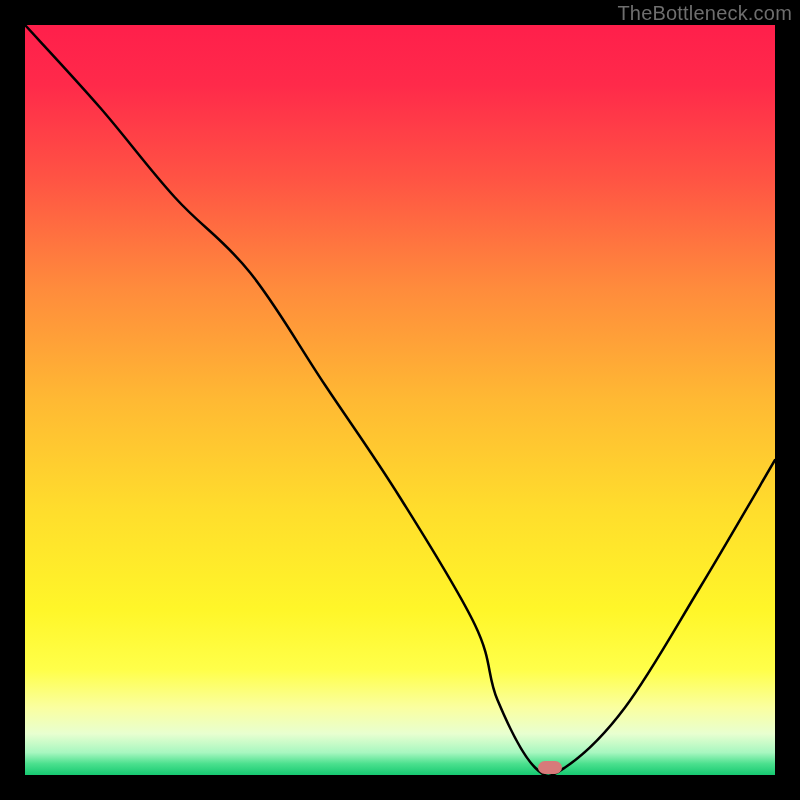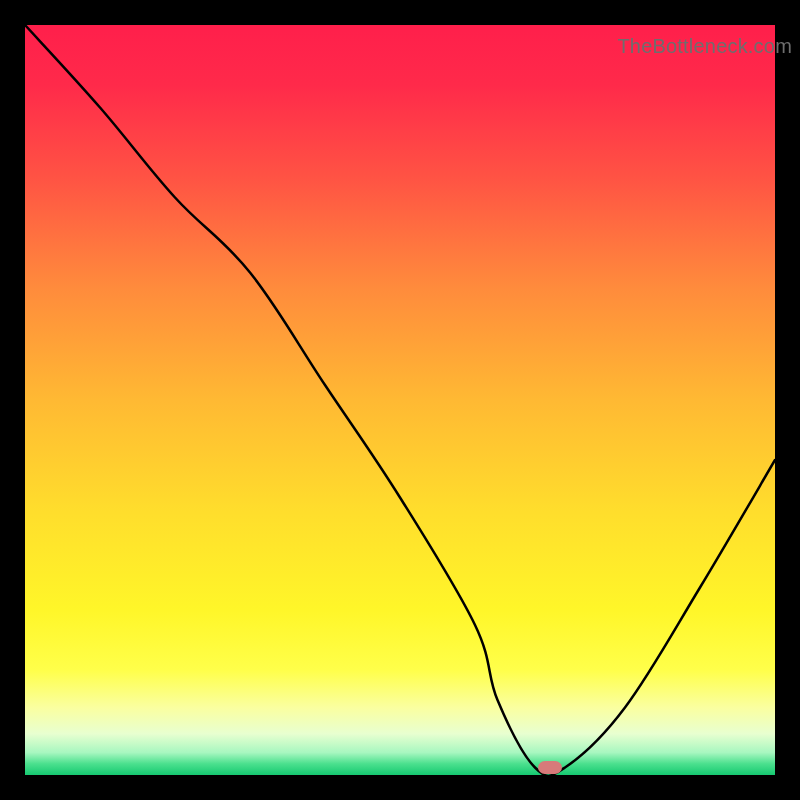--- a/index.html
+++ b/index.html
@@ -19,21 +19,20 @@
   }
   .watermark {
     position: absolute;
     top: 2px;
     right: 8px;
     color: #6e6e6e;
     font-size: 20px;
     font-weight: 500;
     letter-spacing: 0.2px;
     z-index: 5;
-    margin-top: 33px;
   }
   .plot {
     position: absolute;
     left: 25px;
     top: 25px;
     width: 750px;
     height: 750px;
   }
   .plot svg {
     display: block;

